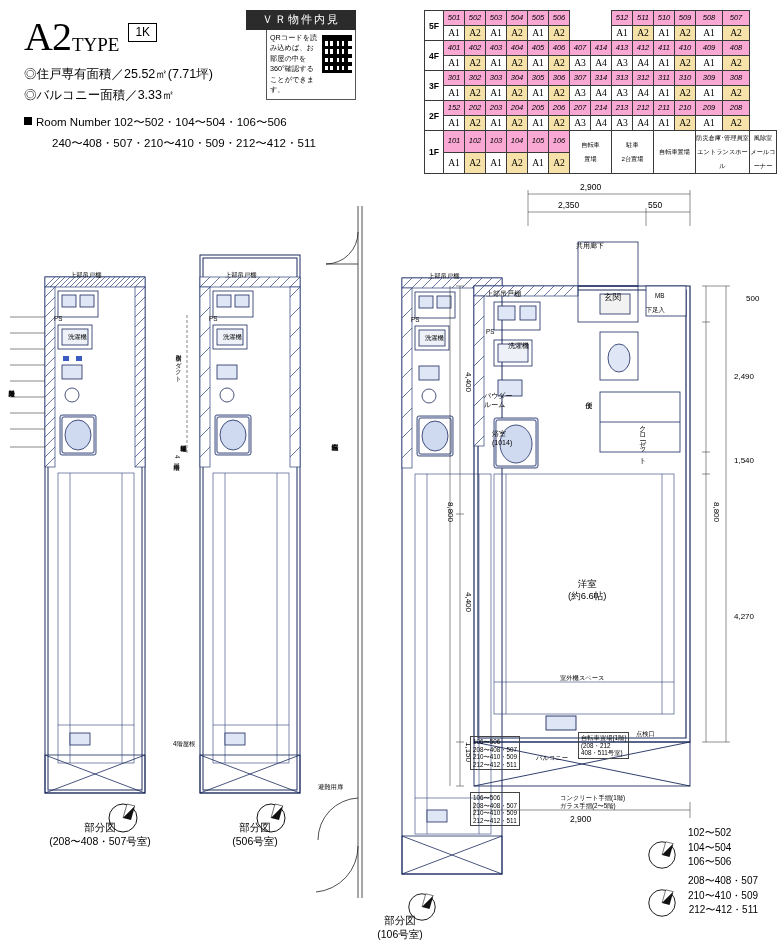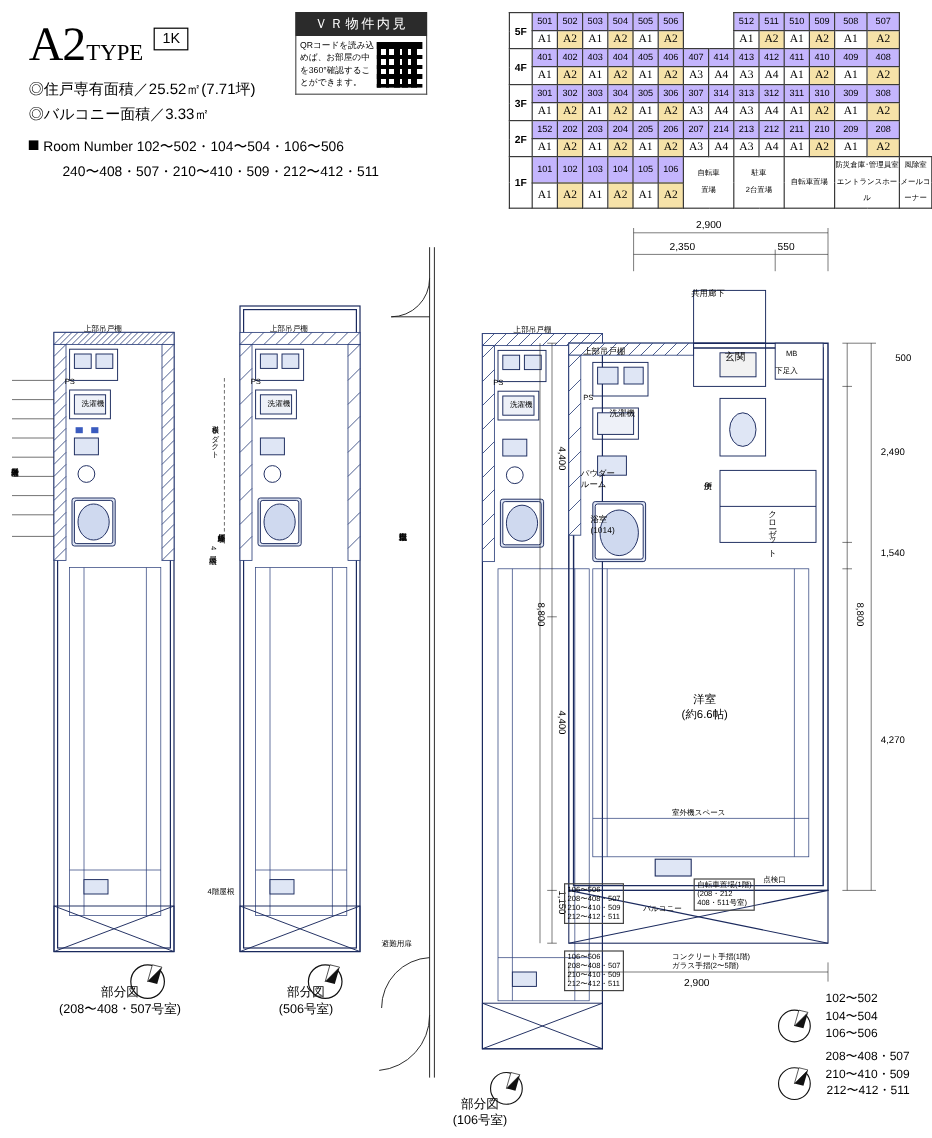--- a/index.html
+++ b/index.html
@@ -24,36 +24,36 @@
   .hdr-line.l1 { top:66px;text-align:center; }
   .hdr-line.l2 { top:87px; }
 
   .hdr-rooms { position:absolute; left:24px; top:115px; font-size:11.5px; }
   .hdr-rooms .sq { display:inline-block; width:8px; height:8px; background:#000; margin-right:4px; vertical-align:1px; }
   .hdr-rooms .l2 { margin-left:28px; display:block; margin-top:6px; }
 
   
   .vr-box { position:absolute; left:246px; top:10px; width:110px; }
   .vr-head { background:#2b2b2b; color:#fff; font-size:11px; text-align:center; padding:2px 0 3px 0; letter-spacing:2px; }
-  .vr-body { display:flex; border:1px solid #555; border-top:none; padding:3px; }
+  .vr-body { display:flex; border:1px solid #555; border-top:none; padding:3px;margin-left:20px; }
   .vr-text { font-size:7.2px; line-height:1.45; width:62px; }
   .qr { width:38px; height:38px; margin-left:2px; margin-top:2px;
         background-image:
           linear-gradient(90deg, #000 0 10%, transparent 10% 20%, #000 20% 26%, transparent 26% 38%, #000 38% 50%, transparent 50% 56%, #000 56% 68%, transparent 68% 74%, #000 74% 88%, transparent 88% 100%),
           linear-gradient(0deg, #000 0 8%, transparent 8% 18%, #000 18% 30%, transparent 30% 40%, #000 40% 50%, transparent 50% 62%, #000 62% 72%, transparent 72% 84%, #000 84% 100%);
         background-blend-mode: multiply;
         background-color:#fff;
   }
 
   
   .ftable { position:absolute; left:424px; top:10px; font-size:8.4px; }
   .ftable table { border-collapse:collapse; }
   .ftable td { border:0.7px solid #3a3a3a; text-align:center; height:14px; padding:0; line-height:14px; }
   .fl-lbl { width:19px; font-size:8.6px; font-weight:bold; background:#fff; }
-  .num { width:21px; background:#c4b5fd; font-size:7.6px; }
+  .num { width:21px; background:#f9a8d4; font-size:7.6px;font-style:italic; }
   .typ { width:21px; font-size:9.6px; font-family:"Liberation Serif", serif; height:17px; line-height:17px; }
   .typ.hl { background:#f6e2a8; }
   .gap { border:none !important; width:10px; background:#fff; }
   .wide { font-size:6.2px; line-height:1.15; }
 
   
   .plan { position:absolute; }
   .lbl { position:absolute; font-size:9px; }
   .tiny { font-size:6.3px; line-height:1.2; }
   .tiny7 { font-size:7px; line-height:1.2; }

